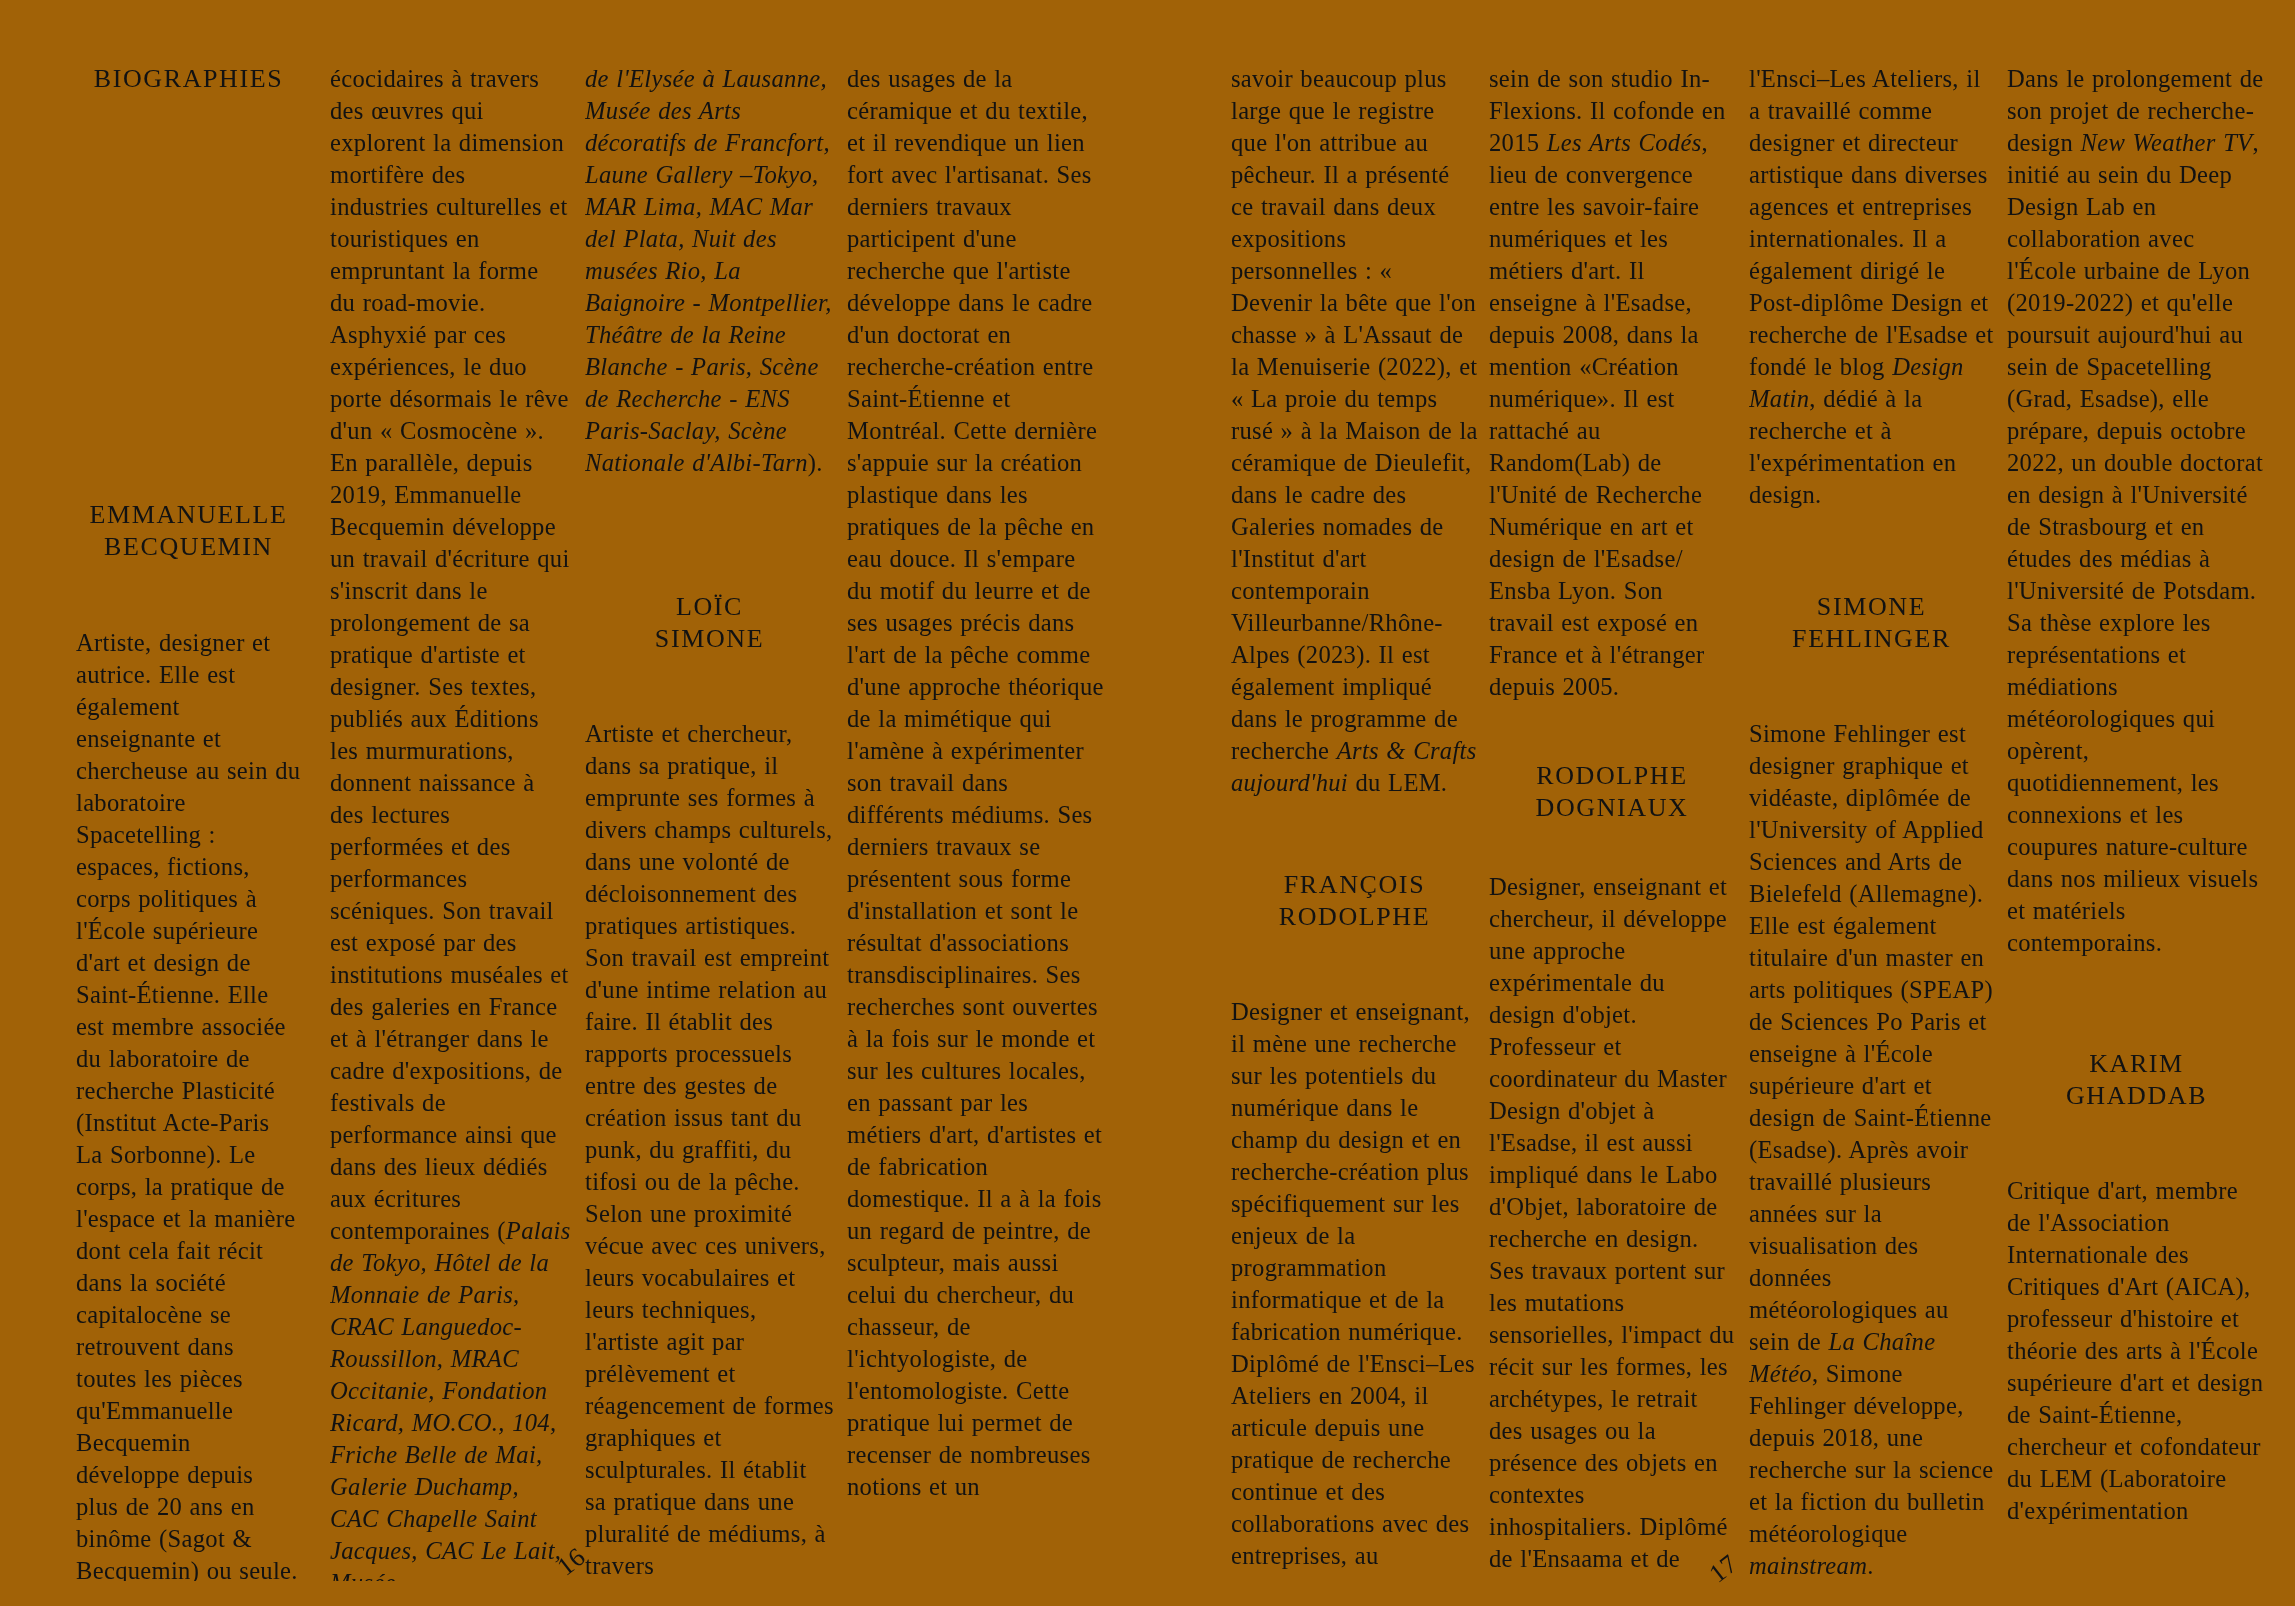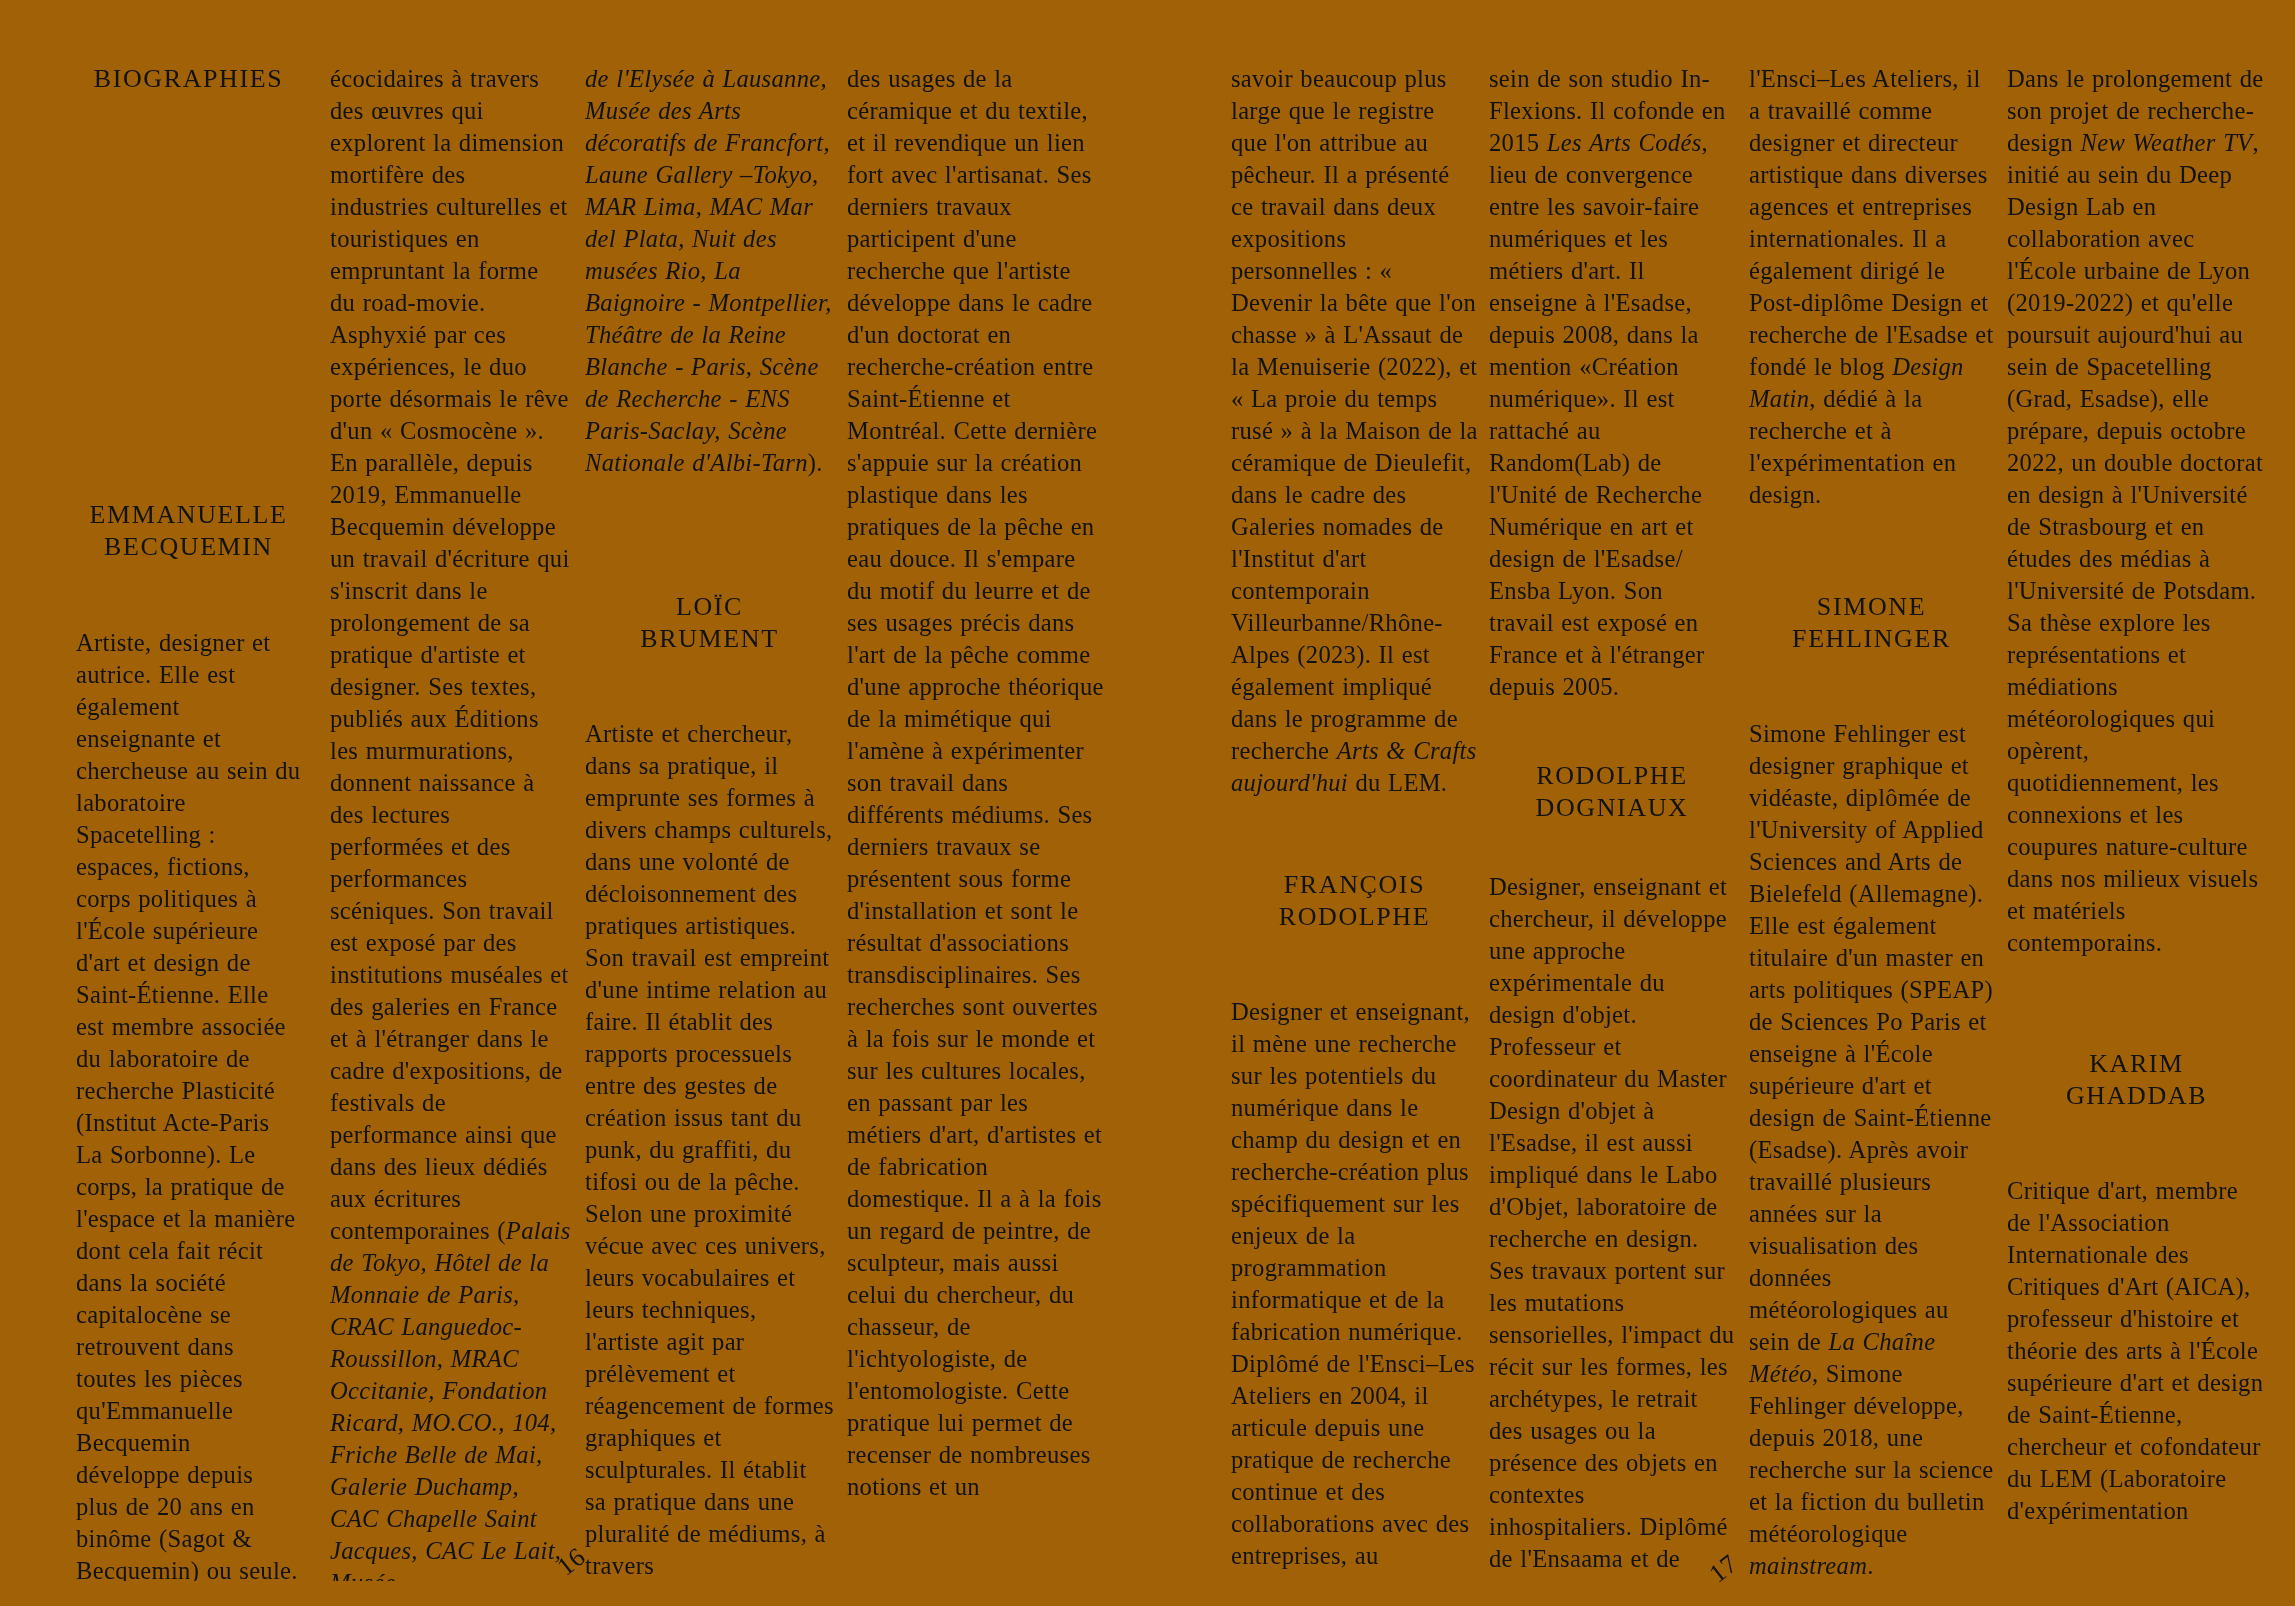--- a/index.html
+++ b/index.html
@@ -59,21 +59,21 @@
     <div class="block body-text" style="top:627px;"><span>Artiste, designer et autrice. Elle est également enseignante et chercheuse au sein du laboratoire Spacetelling : espaces, fictions, corps politiques à l'École supérieure d'art et design de Saint-Étienne. Elle est membre associée du laboratoire de recherche Plasticité (Institut Acte-Paris La Sorbonne). Le corps, la pratique de l'espace et la manière dont cela fait récit dans la société capitalocène se retrouvent dans toutes les pièces qu'Emmanuelle Becquemin développe depuis plus de 20 ans en binôme (Sagot &amp; Becquemin) ou seule. Son travail en duo met en jeu les pratiques et espaces</span></div>
   </div>
 
   <div class="col" style="left:330px; width:241px;">
     <div class="block body-text" style="top:63px;"><span>écocidaires à travers des œuvres qui explorent la dimension mortifère des industries culturelles et touristiques en empruntant la forme du road-movie. Asphyxié par ces expériences, le duo porte désormais le rêve d'un « Cosmocène ». En parallèle, depuis 2019, Emmanuelle Becquemin développe un travail d'écriture qui s'inscrit dans le prolongement de sa pratique d'artiste et designer. Ses textes, publiés aux Éditions les murmurations, donnent naissance à des lectures performées et des performances scéniques. Son travail est exposé par des institutions muséales et des galeries en France et à l'étranger dans le cadre d'expositions, de festivals de performance ainsi que dans des lieux dédiés aux écritures contemporaines (</span><i>Palais de Tokyo, Hôtel de la Monnaie de Paris, CRAC Languedoc-Roussillon, MRAC Occitanie, Fondation Ricard, MO.CO., 104, Friche Belle de Mai, Galerie Duchamp, CAC Chapelle Saint Jacques, CAC Le Lait, Musée</i></div>
   </div>
 
   <div class="col" style="left:585px; width:249px;">
     <div class="block body-text" style="top:63px;"><i>de l'Elysée à Lausanne, Musée des Arts décoratifs de Francfort, Laune Gallery –Tokyo, MAR Lima, MAC Mar del Plata, Nuit des musées Rio, La Baignoire - Montpellier, Théâtre de la Reine Blanche - Paris, Scène de Recherche - ENS Paris-Saclay, Scène Nationale d'Albi-Tarn</i><span>).</span></div>
     <div class="block bio-heading" style="top:591px;">LOÏC
-BRUMENT</div>
+SIMONE</div>
     <div class="block body-text" style="top:718px;"><span>Artiste et chercheur, dans sa pratique, il emprunte ses formes à divers champs culturels, dans une volonté de décloisonnement des pratiques artistiques. Son travail est empreint d'une intime relation au faire. Il établit des rapports processuels entre des gestes de création issus tant du punk, du graffiti, du tifosi ou de la pêche. Selon une proximité vécue avec ces univers, leurs vocabulaires et leurs techniques, l'artiste agit par prélèvement et réagencement de formes graphiques et sculpturales. Il établit sa pratique dans une pluralité de médiums, à travers</span></div>
   </div>
 
   <div class="col" style="left:847px; width:258px;">
     <div class="block body-text" style="top:63px;"><span>des usages de la céramique et du textile, et il revendique un lien fort avec l'artisanat. Ses derniers travaux participent d'une recherche que l'artiste développe dans le cadre d'un doctorat en recherche-création entre Saint-Étienne et Montréal. Cette dernière s'appuie sur la création plastique dans les pratiques de la pêche en eau douce. Il s'empare du motif du leurre et de ses usages précis dans l'art de la pêche comme d'une approche théorique de la mimétique qui l'amène à expérimenter son travail dans différents médiums. Ses derniers travaux se présentent sous forme d'installation et sont le résultat d'associations transdisciplinaires. Ses recherches sont ouvertes à la fois sur le monde et sur les cultures locales, en passant par les métiers d'art, d'artistes et de fabrication domestique. Il a à la fois un regard de peintre, de sculpteur, mais aussi celui du chercheur, du chasseur, de l'ichtyologiste, de l'entomologiste. Cette pratique lui permet de recenser de nombreuses notions et un</span></div>
   </div>
 
   <div class="col" style="left:1231px; width:247px;">
     <div class="block body-text" style="top:63px;"><span>savoir beaucoup plus large que le registre que l'on attribue au pêcheur. Il a présenté ce travail dans deux expositions personnelles : « Devenir la bête que l'on chasse » à L'Assaut de la Menuiserie (2022), et « La proie du temps rusé » à la Maison de la céramique de Dieulefit, dans le cadre des Galeries nomades de l'Institut d'art contemporain Villeurbanne/Rhône-Alpes (2023). Il est également impliqué dans le programme de recherche </span><i>Arts &amp; Crafts aujourd'hui</i><span> du LEM.</span></div>
     <div class="block bio-heading" style="top:869px;">FRANÇOIS

